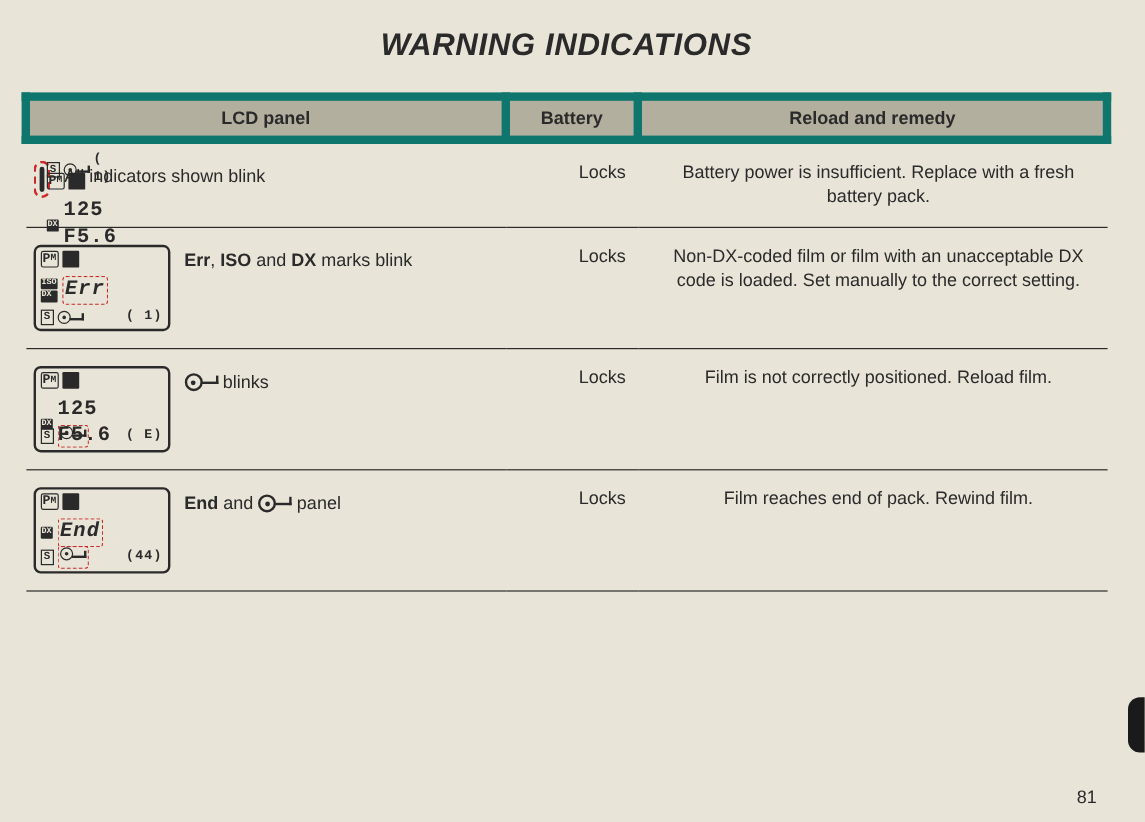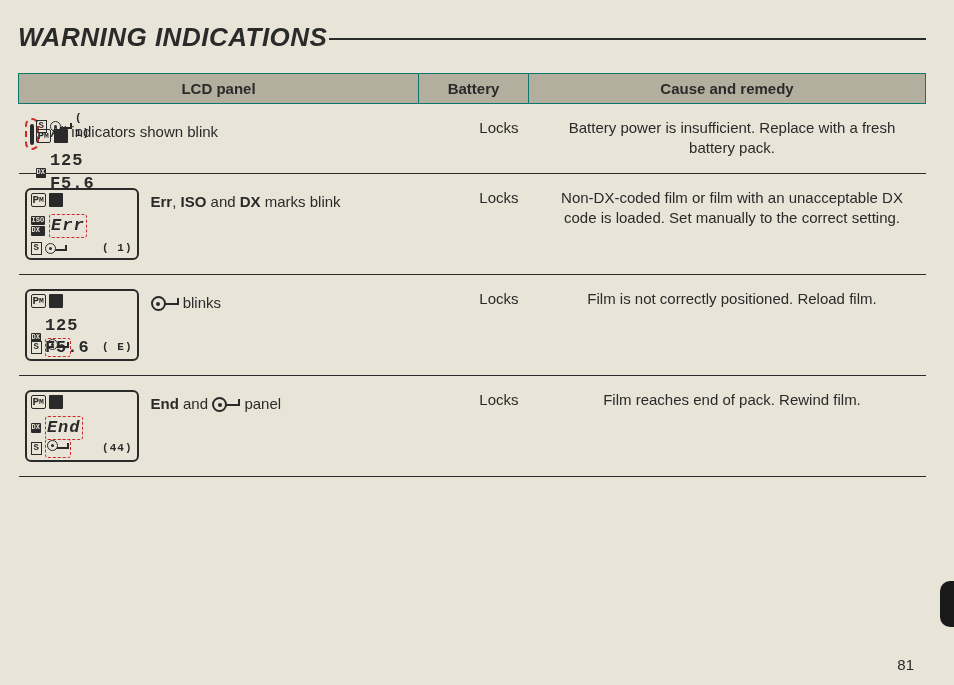--- a/index.html
+++ b/index.html
@@ -19,41 +19,42 @@
   }
   .title {
     font-size: 26px;
     font-weight: bold;
     font-style: italic;
     letter-spacing: 0.5px;
     margin: 0 0 20px 0;
     display: flex;
     align-items: center;
     gap: 0;
+    flex-direction: column;
   }
   .title-rule {
     flex: 1;
     border-top: 2px solid #2a2a2a;
     margin-left: 2px;
     margin-top: 2px;
   }
   table.warn {
     width: 100%;
     border-collapse: collapse;
     table-layout: fixed;
   }
   table.warn col.c1 { width: 400px; }
   table.warn col.c2 { width: 110px; }
   table.warn col.c3 { }
   thead th {
     background: #b3af9e;
     font-weight: bold;
     font-size: 15px;
     padding: 6px 8px;
-    border: 1px solid #0f766e;
+    border: 7px solid #0f766e;
     text-align: center;
   }
   tbody td {
     border-bottom: 1px solid #2a2a2a;
     padding: 14px 10px 14px 6px;
     vertical-align: top;
     font-size: 15px;
     line-height: 1.35;
   }
   tbody td.shutter {
@@ -231,21 +232,21 @@
   <table class="warn">
     <colgroup>
         <col class="c1">
         <col class="c2">
         <col class="c3">
       </colgroup>
     <thead>
       <tr>
         <th>LCD panel</th>
         <th>Battery</th>
-        <th>Cause and remedy</th>
+        <th>Reload and remedy</th>
       </tr>
     </thead>
     <tbody>
 
       <tr>
         <td>
           <div class="lcd-cell">
             <span class="blink-wrap">
               <span class="lcd-inner">
                 <span class="row1">

